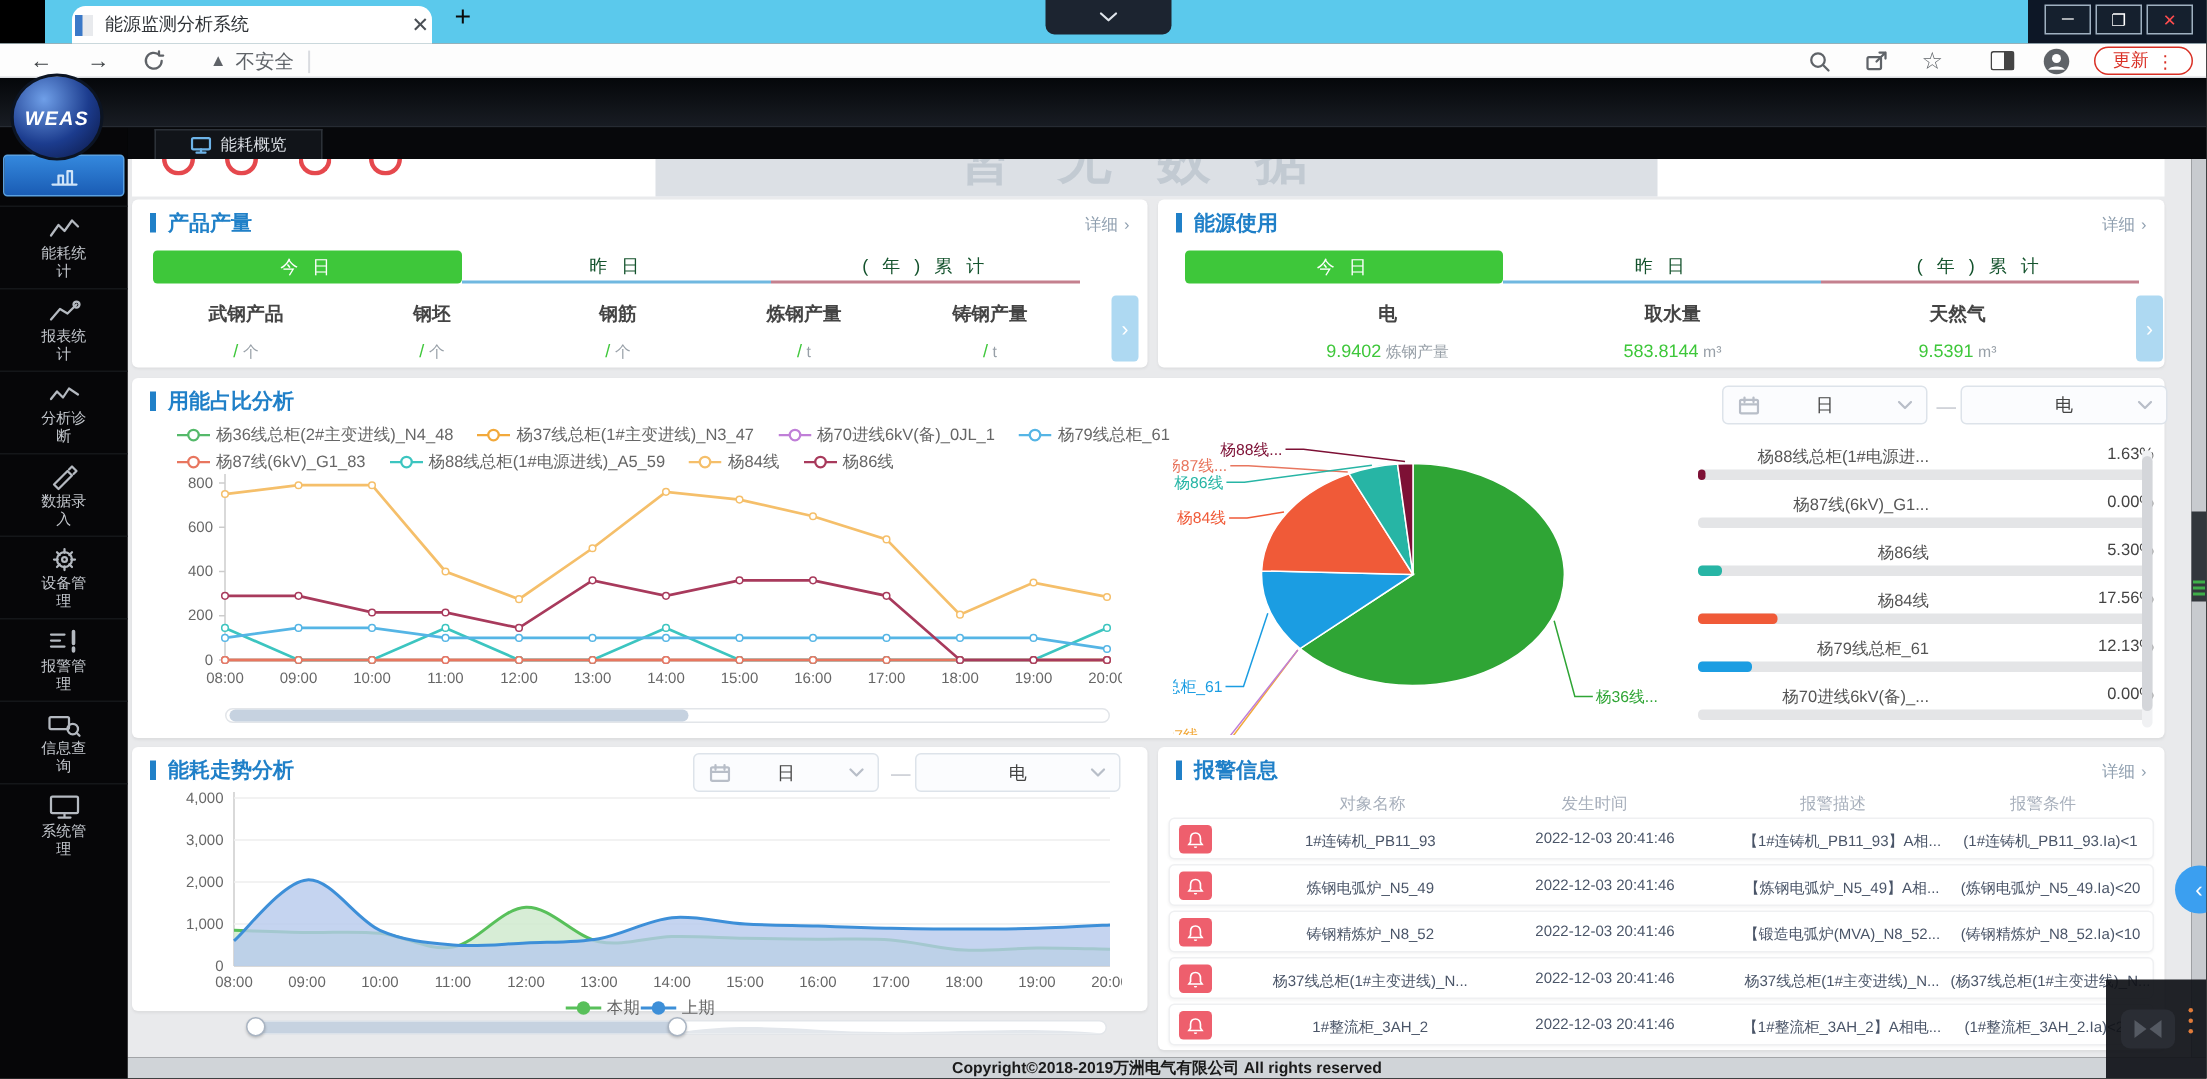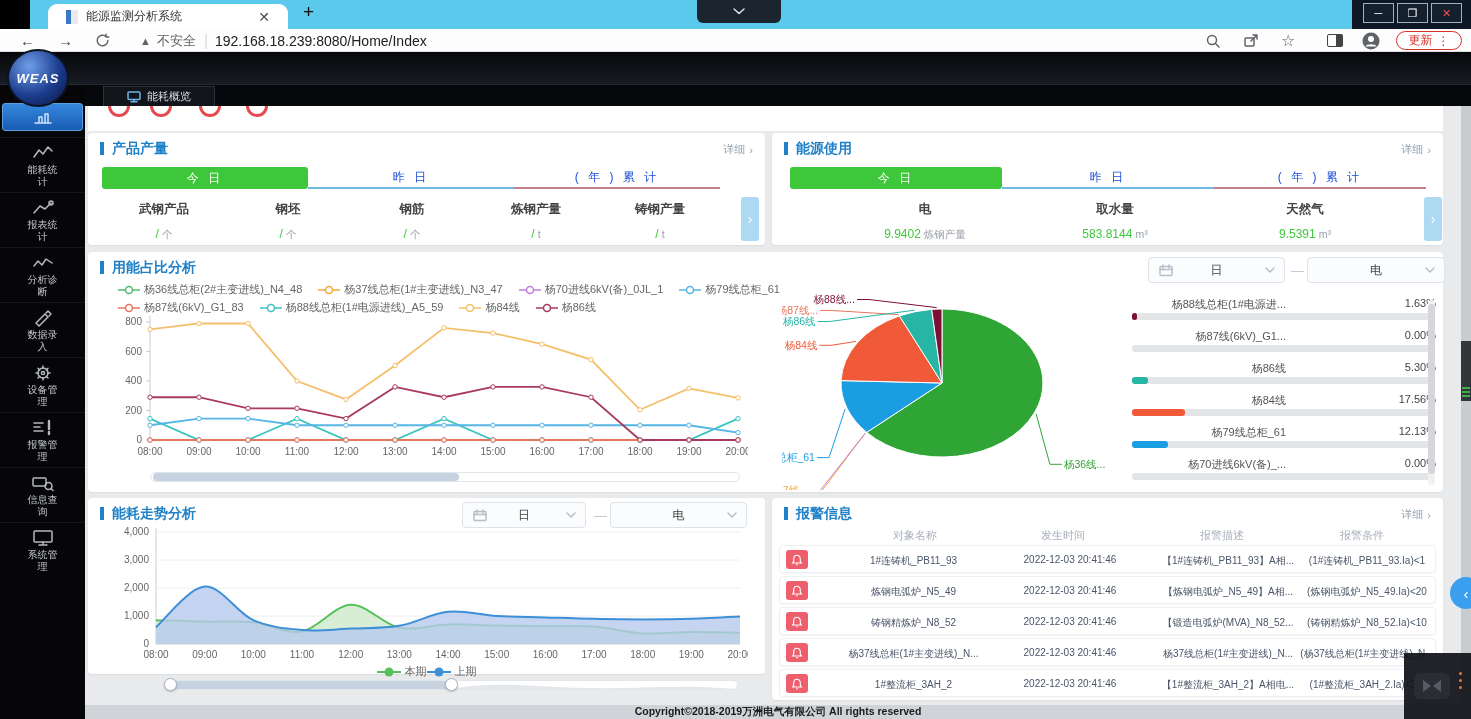--- a/index.html
+++ b/index.html
@@ -6,21 +6,21 @@
   body{font-family:"Liberation Sans","DejaVu Sans",sans-serif;}
   #screen{position:relative;width:1471px;height:719px;overflow:hidden;background:#000;}
   #screen *{box-sizing:border-box;}
   .abs{position:absolute;}
   svg.icon{stroke:currentColor;fill:none;stroke-width:1.5;stroke-linecap:round;stroke-linejoin:round;display:block;}
 
   
   .titlebar{position:absolute;left:0;top:0;width:1471px;height:29px;background:#5bc9ec;}
   .tb-corner{position:absolute;left:0;top:0;width:30px;height:29px;background:#000;}
   .tb-right{position:absolute;left:1352px;top:0;width:119px;height:29px;background:#0d1726;}
-  .tab{position:absolute;left:48px;top:4px;width:240px;height:25px;background:#fff;border-radius:9px 9px 0 0;display:flex;align-items:center;padding:0 18px;}
+  .tab{position:absolute;left:48px;top:4px;width:240px;height:25px;background:#fff;border-radius:9px 9px 0 0;display:flex;align-items:center;padding:0 2px;}
   .favicon{width:12px;height:14px;position:relative;margin-right:8px;background:#e8eaed;}
   .favicon::before{content:"";position:absolute;left:0;top:0;width:5px;height:14px;background:#3a79c8;}
   .tab-title{font-size:12px;color:#2f3337;white-space:nowrap;overflow:hidden;flex:1;}
   .tab-close{font-size:14px;color:#4a4f55;margin-left:6px;cursor:default;}
   .newtab{position:absolute;left:303px;top:1px;font-size:19px;color:#0b0b0b;}
   .top-dropdown{position:absolute;left:697px;top:0;width:84px;height:23px;background:#1c2430;border-radius:0 0 6px 6px;display:flex;align-items:center;justify-content:center;color:#dfe4ea;}
   .winbtn{position:absolute;top:3px;width:31px;height:20px;background:#15202e;border:1px solid #9fb0c0;color:#fff;font-size:11px;display:flex;align-items:center;justify-content:center;}
   .toolbar{position:absolute;left:0;top:29px;width:1471px;height:23px;background:#fdfdfd;border-bottom:1px solid #dadce0;}
   .tbi{position:absolute;top:0;height:23px;display:flex;align-items:center;color:#5f6368;}
   .url-txt{font-size:14px;color:#202124;white-space:nowrap;}
@@ -45,21 +45,21 @@
   .side-item .lbl{width:34px;margin:1px auto 0;font-size:10px;line-height:12px;color:#c2c6cc;}
   .side-item svg{margin:5px auto 0;}
 
   
   .content-bg{position:absolute;left:85px;top:106px;width:1376px;height:599px;background:#e9eaec;}
   .panel{position:absolute;background:#fff;border-radius:4px;box-shadow:0 1px 2px rgba(0,0,0,.06);}
   .bullet{position:absolute;left:12px;top:9px;width:4px;height:13px;background:#2080c8;}
   .ptitle{position:absolute;left:24px;top:7px;font-size:14px;font-weight:bold;color:#2080c8;white-space:nowrap;}
   .detail{position:absolute;right:12px;top:9px;font-size:11px;color:#90a0b0;display:flex;gap:4px;align-items:center;}
   .tabs{position:absolute;display:flex;height:22px;text-align:right;}
-  .tabcell{height:22px;display:flex;align-items:center;justify-content:center;font-size:12px;color:#1d4ed8;letter-spacing:3px;}
+  .tabcell{height:22px;display:flex;align-items:center;justify-content:center;font-size:12px;color:#14532d;letter-spacing:3px;}
   .tabcell.active{background:#3ec73a;color:#fff;border-radius:3px;}
   .tabcell.u-blue{border-bottom:2px solid #70b8e0;}
   .tabcell.u-red{border-bottom:2px solid #c4808e;}
   .statcol{position:absolute;width:120px;margin-left:-60px;text-align:center;}
   .statcol .sl{font-size:12.5px;font-weight:bold;color:#444;white-space:nowrap;}
   .statcol .sv{margin-top:9px;font-size:12px;color:#3ec73a;white-space:nowrap;}
   .statcol .su{font-size:10.5px;color:#98a0a8;margin-left:3px;}
   .more-btn{position:absolute;width:18px;height:44px;background:#aed9f2;border-radius:3px;color:#fff;font-size:14px;display:flex;align-items:center;justify-content:center;}
   .sel{position:absolute;height:26px;border:1px solid #dde3ea;border-radius:4px;background:#fbfcfe;display:flex;align-items:center;justify-content:center;font-size:12px;color:#444;}
   .sel .cal{position:absolute;left:10px;color:#b8bec8;}
@@ -123,21 +123,20 @@
     <span class="tbi" style="left:20px;font-size:15px;color:#3c4043">←</span>
     <span class="tbi" style="left:58px;font-size:15px;color:#3c4043">→</span>
     <span class="tbi" style="left:95px">
       <svg class="icon" width="15" height="15" viewBox="0 0 15 15">
           <path d="M12.8,7.5a5.3,5.3 0 1 1 -1.6,-3.8M11,1.2v2.8h2.8"></path>
         </svg>
     </span>
     <span class="tbi" style="left:140px;font-size:11px">▲</span>
     <span class="tbi" style="left:157px;font-size:13px">不安全</span>
     <span class="tbi" style="left:204px;color:#dadce0">|</span>
-    <span class="tbi url-txt" style="left:215px">192.168.18.239:8080/Home/Index</span>
     <span class="tbi" style="left:1205px">
       <svg class="icon" width="16" height="16" viewBox="0 0 16 16">
           <circle cx="7" cy="7" r="4.5"></circle>
           <path d="M10.5,10.5L14,14"></path>
         </svg>
     </span>
     <span class="tbi" style="left:1243px">
       <svg class="icon" width="16" height="16" viewBox="0 0 16 16">
           <rect x="2" y="5" width="9" height="8" rx="1"></rect>
           <path d="M8,8L14,2M10,2h4v4"></path>
@@ -208,20 +207,23 @@
     </div>
   </div>
 
   <div class="content-bg"></div>
 
   <div class="remnant"></div>
   <div class="arc" style="left:108px"></div>
   <div class="arc" style="left:150px"></div>
   <div class="arc" style="left:199px"></div>
   <div class="arc" style="left:246px"></div>
+  <div class="nodata-box">
+    <div class="big">暂无数据</div>
+  </div>
 
   <div class="panel" id="p-product" style="left:88px;top:133px;width:677px;height:112px">
     <div class="bullet"></div>
     <div class="ptitle">产品产量</div>
     <div class="detail">
         <span>详细</span>
         <span>›</span>
       </div>
     <div class="tabs" style="left:14px;top:34px" id="product-tabs">
         <div class="tabcell active" style="width: 206px;">今 日</div>

